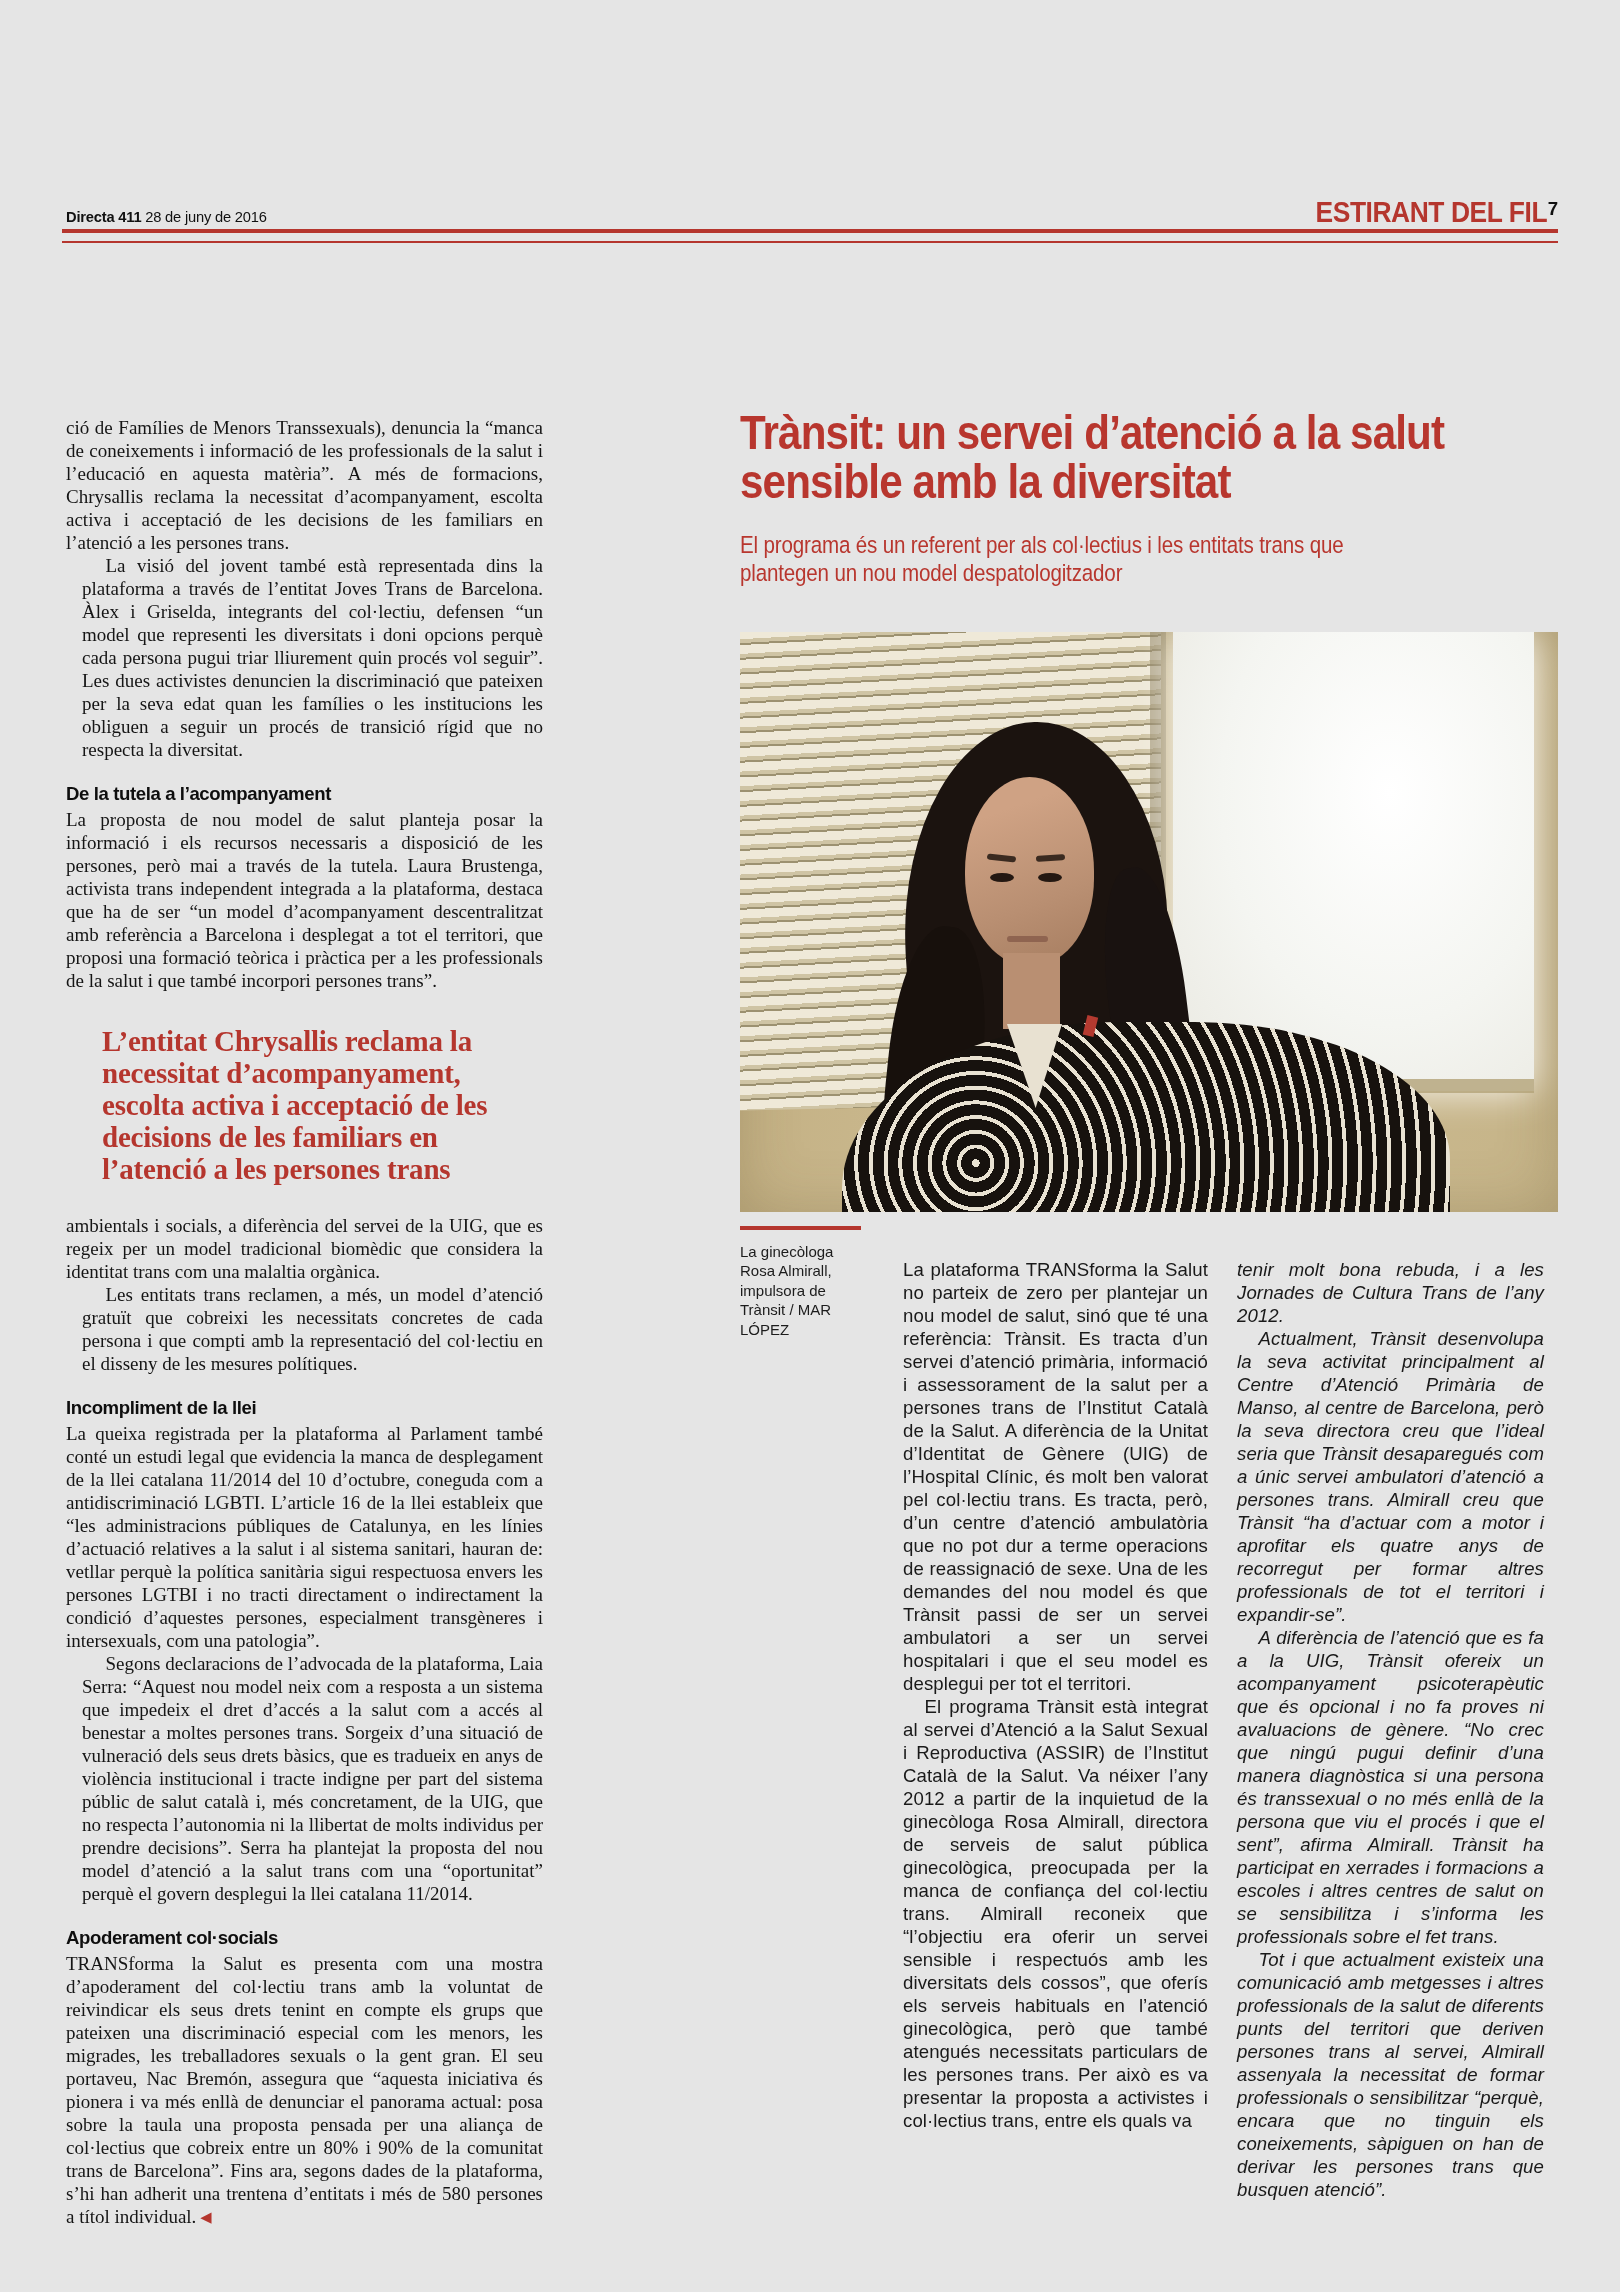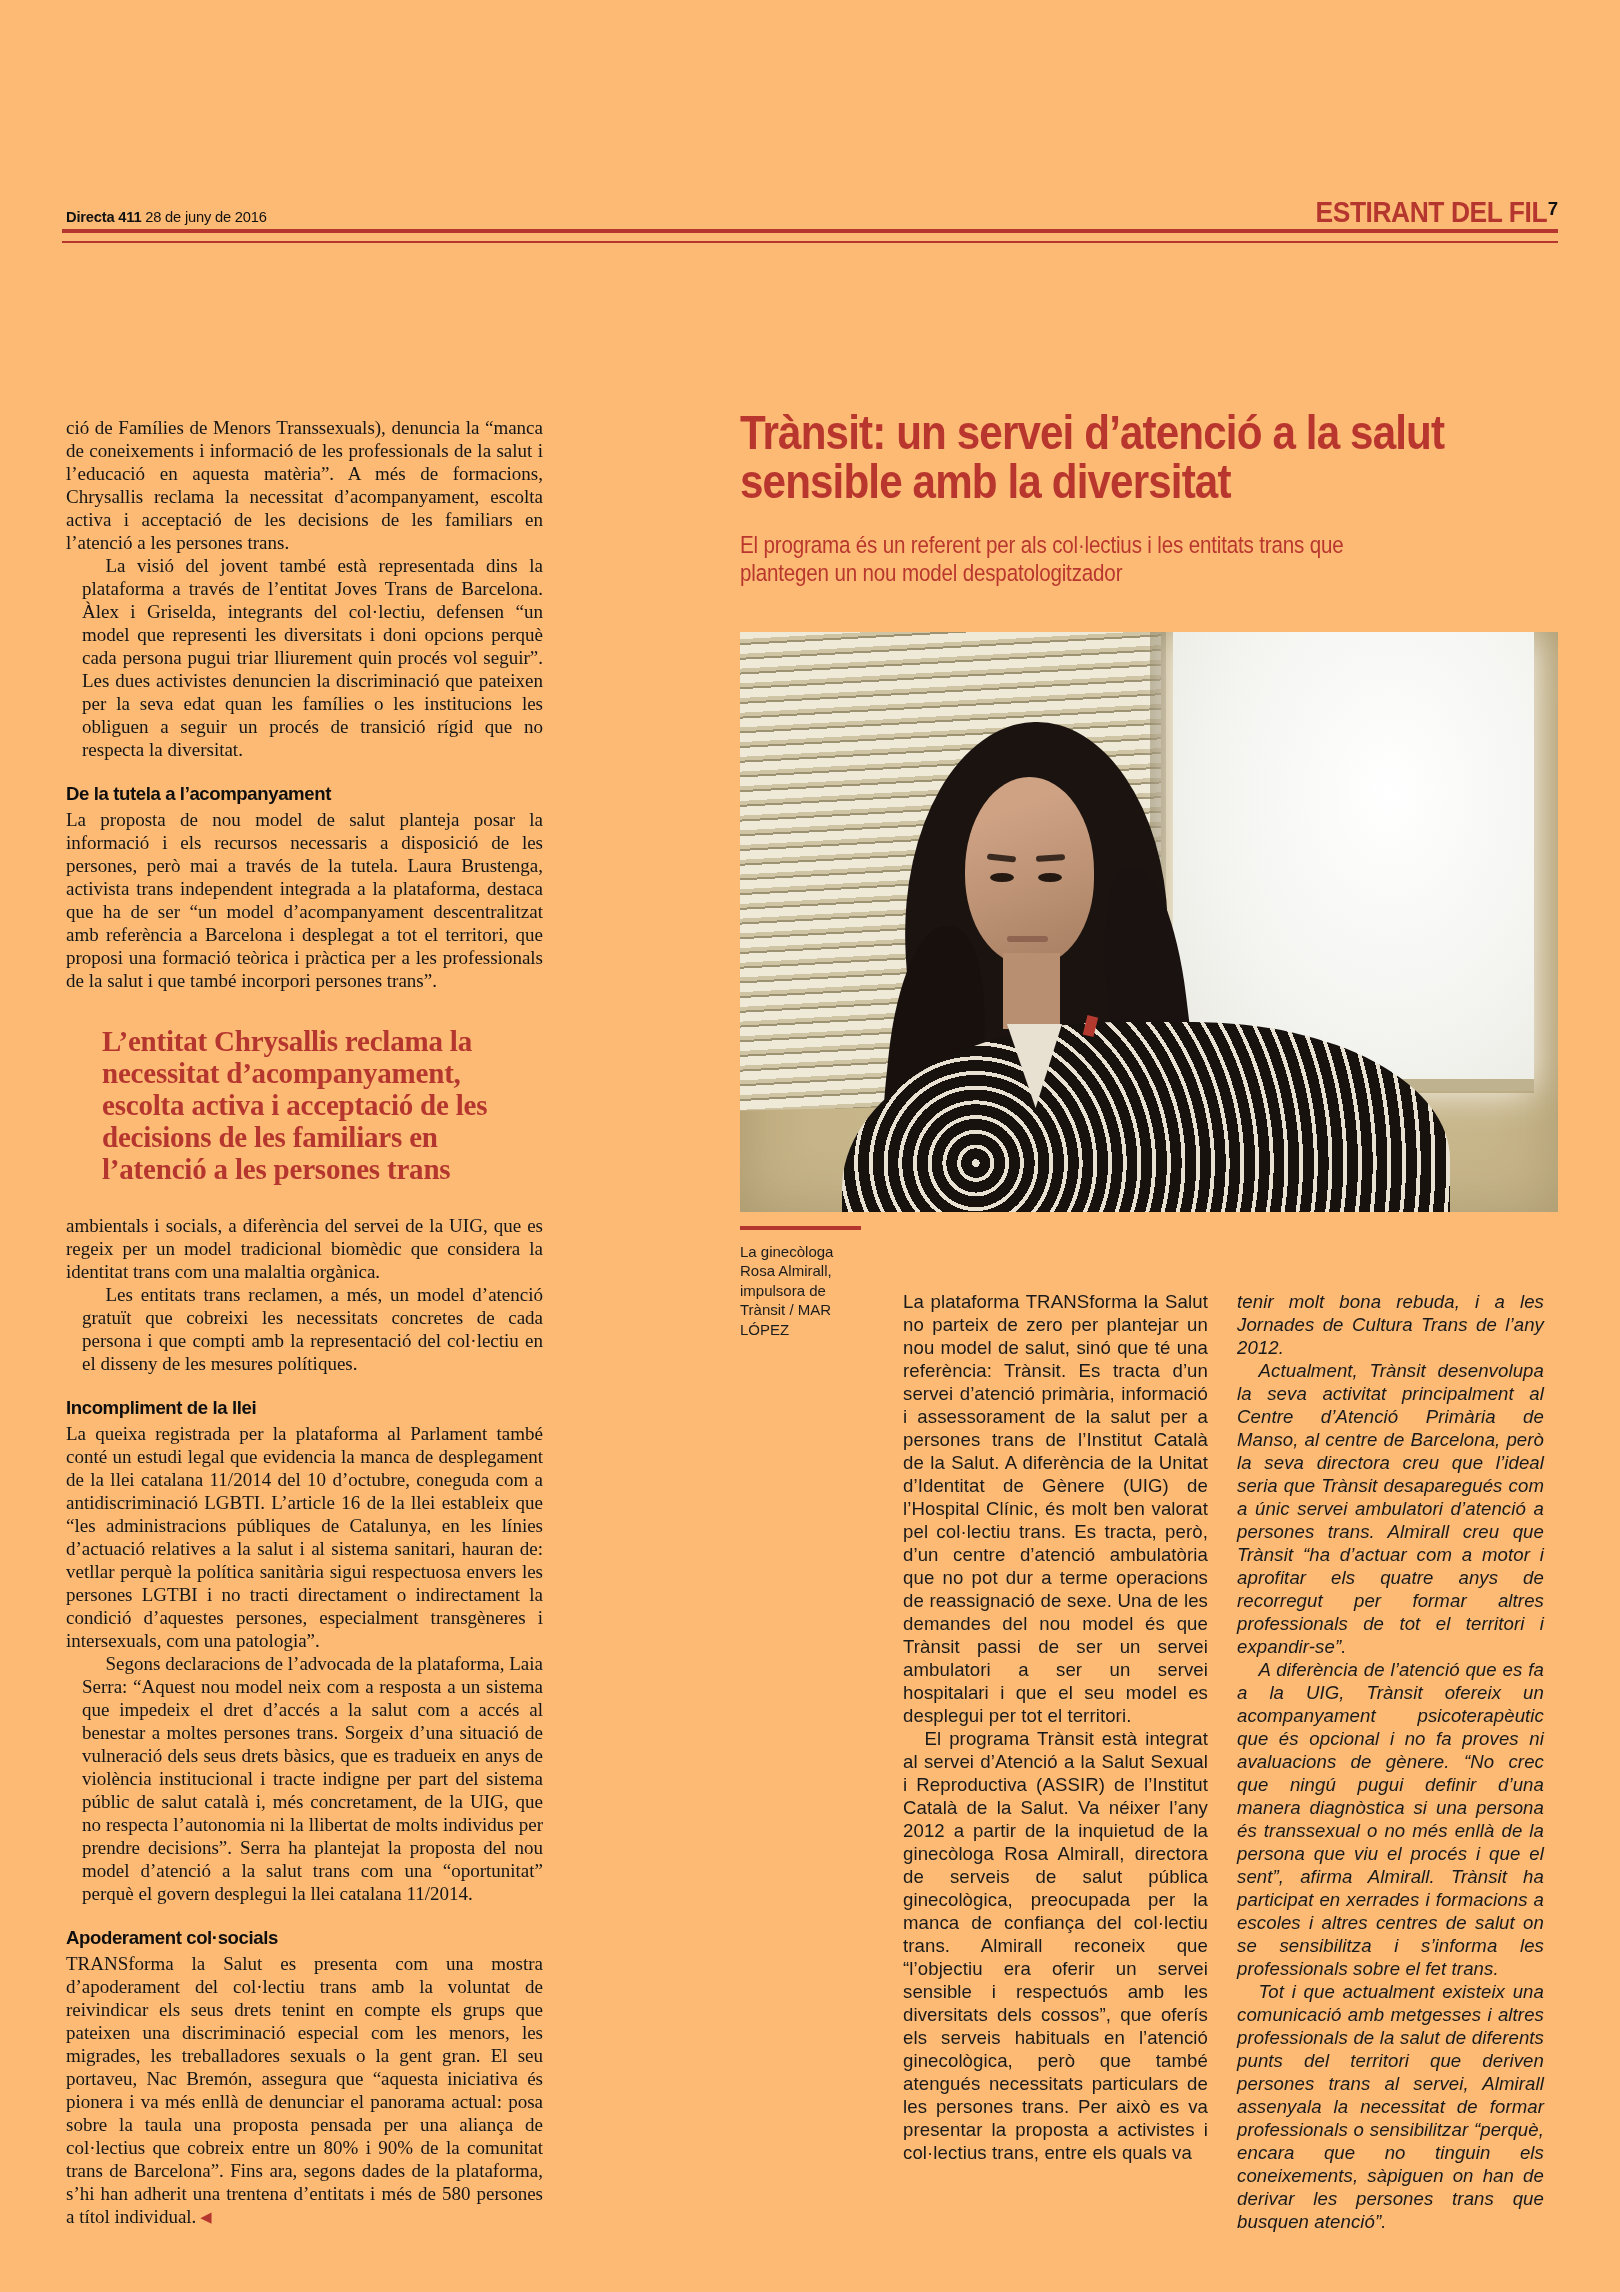--- a/index.html
+++ b/index.html
@@ -1,17 +1,17 @@
 <!DOCTYPE html>
 <html lang="ca"><head>
 <meta charset="utf-8">
 <style>
   html,body{margin:0;padding:0;background:#ffffff;}
   body{width:1620px;height:2293px;position:relative;font-family:"Liberation Serif",serif;color:#1a1a1a;-webkit-font-smoothing:antialiased;}
-  .page{position:absolute;inset:0;background:#fdba74;overflow:hidden;}
+  .page{position:absolute;inset:0;background:#e5e5e5;overflow:hidden;}
 
   
   .masthead{position:absolute;left:66px;right:62px;top:194px;height:31px;display:flex;justify-content:space-between;align-items:flex-end;font-family:"Liberation Sans",sans-serif;}
   .mast-left{font-size:14.7px;letter-spacing:-0.2px;color:#111;}
   .mast-left b{font-weight:bold;}
   .mast-right{display:flex;align-items:flex-start;gap:1px;}
   .section-title{color:#b5362e;font-weight:bold;font-size:30px;line-height:27.4px;letter-spacing:-0.5px;transform:scaleX(0.88);transform-origin:100% 100%;white-space:nowrap;}
   .page-num{font-weight:bold;font-size:18.6px;color:#111;line-height:21.6px;}
   .rule-a{position:absolute;left:62px;right:62px;top:229px;height:3.9px;background:#b5362e;}
   .rule-b{position:absolute;left:62px;right:62px;top:241px;height:2px;background:#b5362e;}
@@ -51,21 +51,21 @@
       repeating-radial-gradient(circle at 68% 55%, rgba(233,226,210,.95) 0 3.9px, rgba(23,18,14,.97) 3.9px 15.7px);
       background-color:#17120e;}
   .vneck{position:absolute;left:267px;top:392px;width:55px;height:84px;background:#e8e1d1;clip-path:polygon(0 0,100% 0,52% 100%);}
   .collar-accent{position:absolute;left:345px;top:384px;width:10.8px;height:19.6px;background:#b43a30;transform:rotate(14deg);}
 
   
   .caption{position:absolute;left:740px;top:1226px;width:127px;font-family:"Liberation Sans",sans-serif;font-size:15px;line-height:19.6px;color:#1c1c1c;}
   .caption-rule{width:121px;height:3.9px;background:#b5362e;margin-bottom:11.8px;}
 
   
-  .bodycol{position:absolute;top:1258px;font-family:"Liberation Sans",sans-serif;font-size:18.6px;line-height:23px;letter-spacing:0.1px;text-align:justify;color:#191919;margin-top:32px;}
+  .bodycol{position:absolute;top:1258px;font-family:"Liberation Sans",sans-serif;font-size:18.6px;line-height:23px;letter-spacing:0.1px;text-align:justify;color:#191919;}
   .col1{left:903px;width:305px;}
   .col2{left:1237px;width:307px;font-style:italic;}
   .bodycol p{margin:0;}
   .bodycol p.ind{text-indent:21.6px;}
 </style>
 </head>
 <body>
 
 <div class="page">
 

